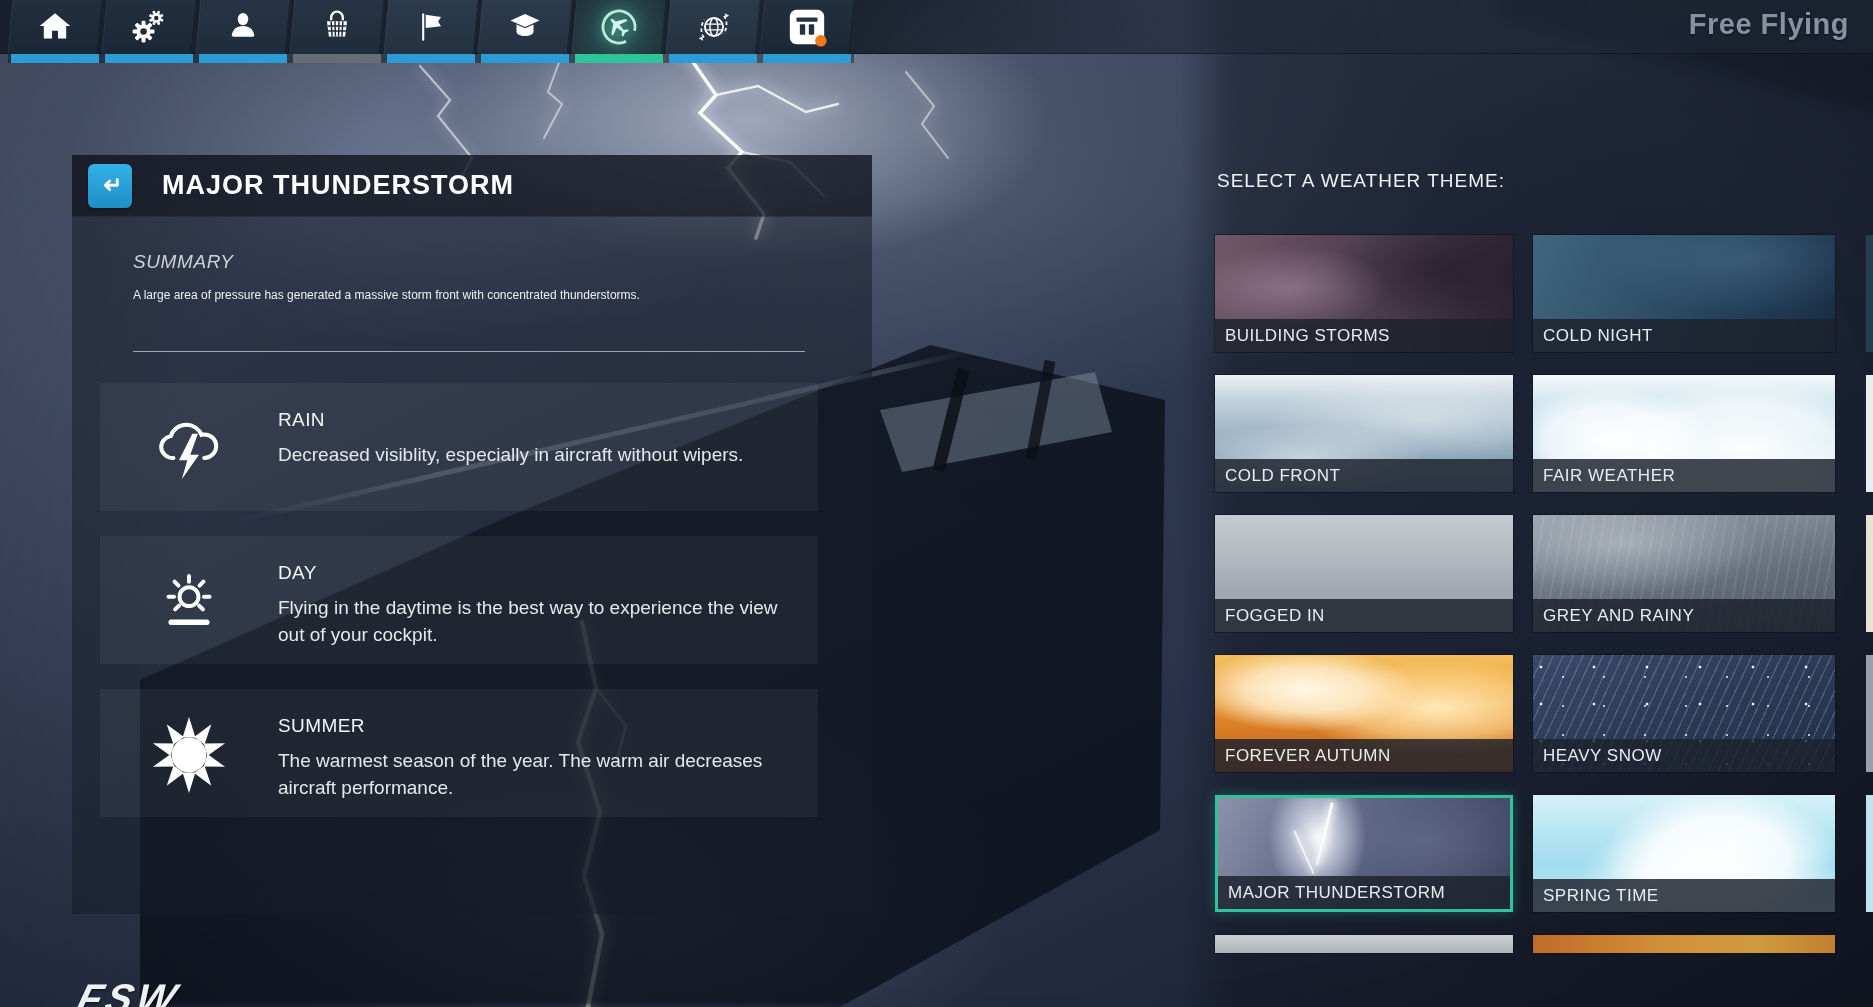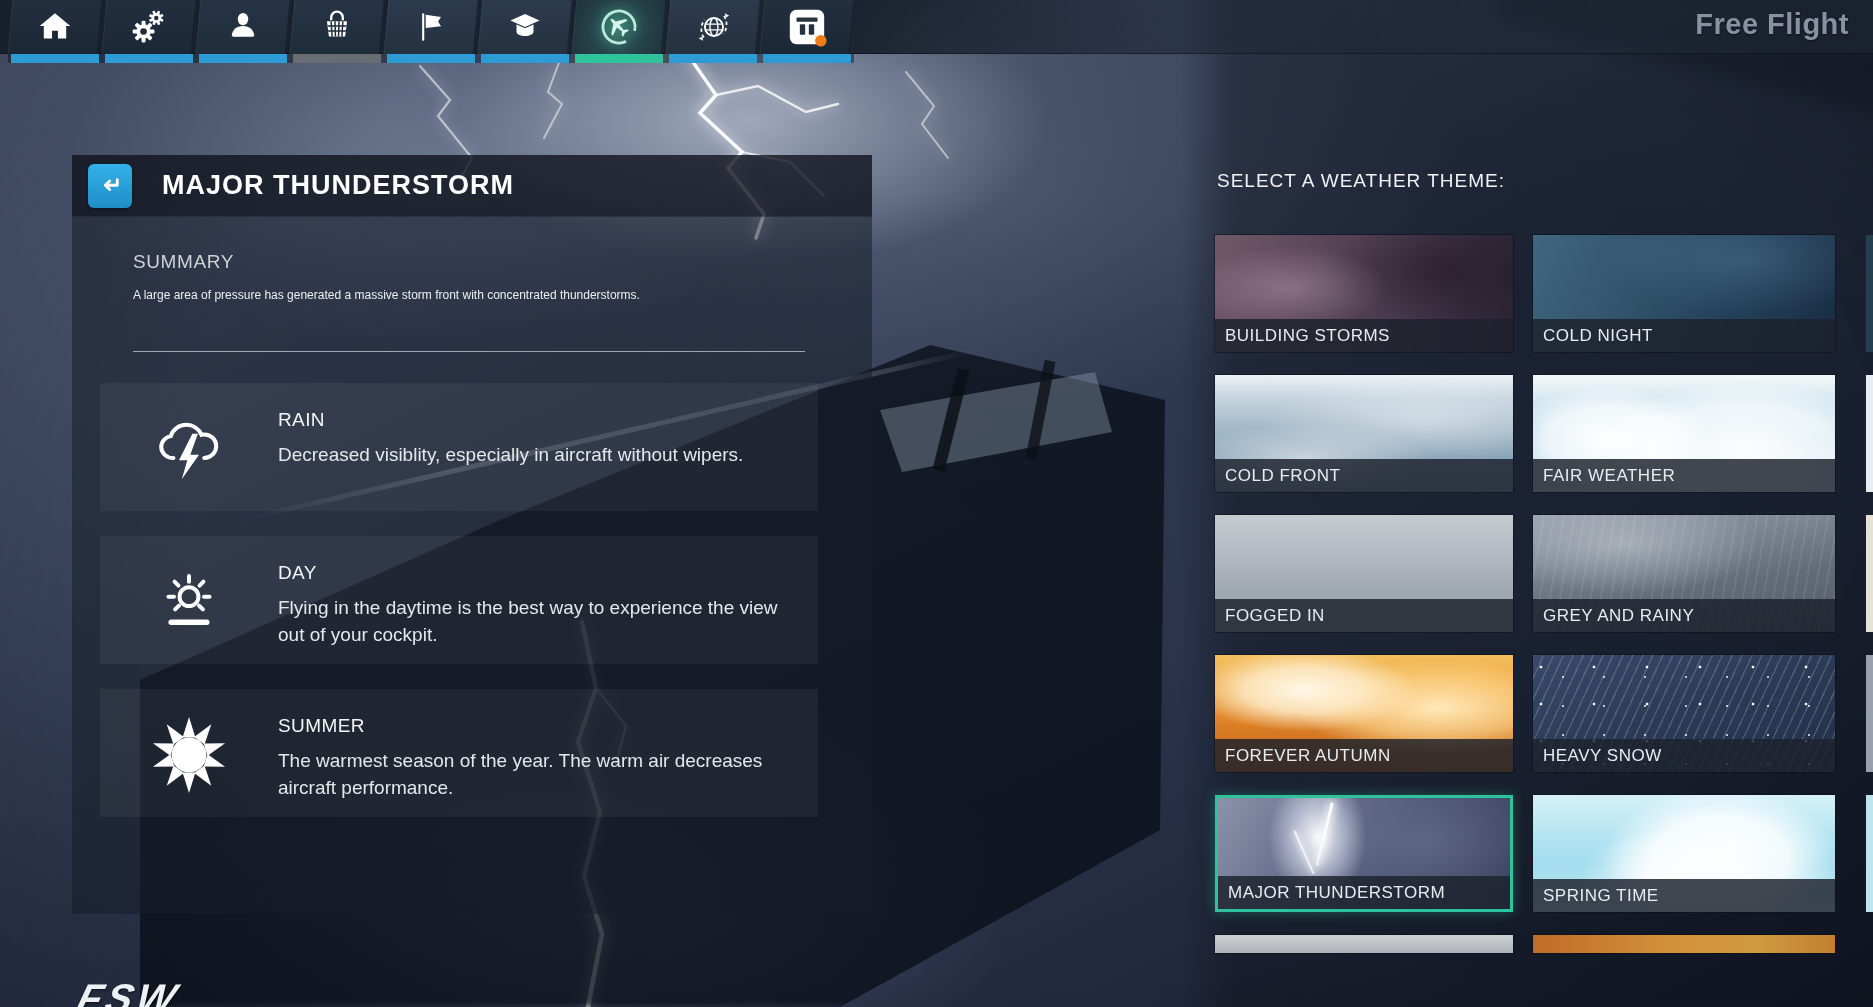--- a/index.html
+++ b/index.html
@@ -61,21 +61,21 @@
   
   .detail-panel{position:absolute;left:72px;top:155px;width:800px;height:759px;z-index:10;
     background:rgba(22,29,41,.54);}
   .panel-header{position:absolute;left:0;top:0;right:0;height:62px;background:rgba(13,18,26,.58);
     display:flex;align-items:center;padding-left:16px;border-bottom:1px solid rgba(255,255,255,.06);}
   .back-button{width:44px;height:44px;border-radius:6px;cursor:pointer;
     background:linear-gradient(180deg,#33b1e8,#1f8ec7);
     display:flex;align-items:center;justify-content:center;box-shadow:0 1px 3px rgba(0,0,0,.45);}
   .panel-title{margin-left:30px;font-size:27px;font-weight:bold;color:#fff;letter-spacing:1px;}
   .summary-block{position:absolute;left:61px;top:96px;width:680px;}
-  .summary-label{font-size:19px;color:#ccd2d8;letter-spacing:.6px;margin-bottom:9px;}
+  .summary-label{font-size:19px;color:#ccd2d8;letter-spacing:.6px;margin-bottom:9px;font-style:italic;}
   .summary-text{font-size:12px;color:#eef0f3;line-height:27px;max-width:655px;}
   .divider{position:absolute;left:61px;top:196px;width:672px;border-top:1px solid rgba(240,244,248,.6);}
   .features{position:absolute;left:28px;top:228px;width:718px;}
   .feature{display:flex;min-height:128px;background:rgba(255,255,255,.05);margin-bottom:25px;padding:12px 0;}
   .f-icon{width:178px;display:flex;justify-content:center;align-items:flex-start;padding-top:12px;color:#fff;}
   .f-text{flex:1;padding-right:28px;}
   .f-title{font-size:19px;color:#f3f5f7;letter-spacing:.4px;margin:14px 0 10px;}
   .f-desc{font-size:19px;color:#e4e8eb;line-height:27px;max-width:542px;}
 
   
@@ -311,21 +311,21 @@
                 <rect x="14.5" y="19" width="5.6" height="11" rx="1"></rect>
                 <rect x="23.9" y="19" width="5.6" height="11" rx="1"></rect>
               </g>
               <circle cx="36.5" cy="36.5" r="6" fill="#f07a18"></circle>
             </svg>
           </div>
           <div class="tab-underline blue"></div>
         </div>
 
     </div>
-    <div class="free-flight">Free Flight</div>
+    <div class="free-flight">Free Flying</div>
   </div>
 
   <div class="detail-panel">
     <div class="panel-header">
       <div class="back-button">
           <svg viewBox="0 0 24 24" width="27" height="27" fill="none" stroke="#fff" stroke-width="2.6" stroke-linecap="round" stroke-linejoin="round">
             <path d="M18 6.8v5H8.2"></path>
             <path d="M11.3 8 7.4 11.8l3.9 3.8"></path>
           </svg>
         </div>

